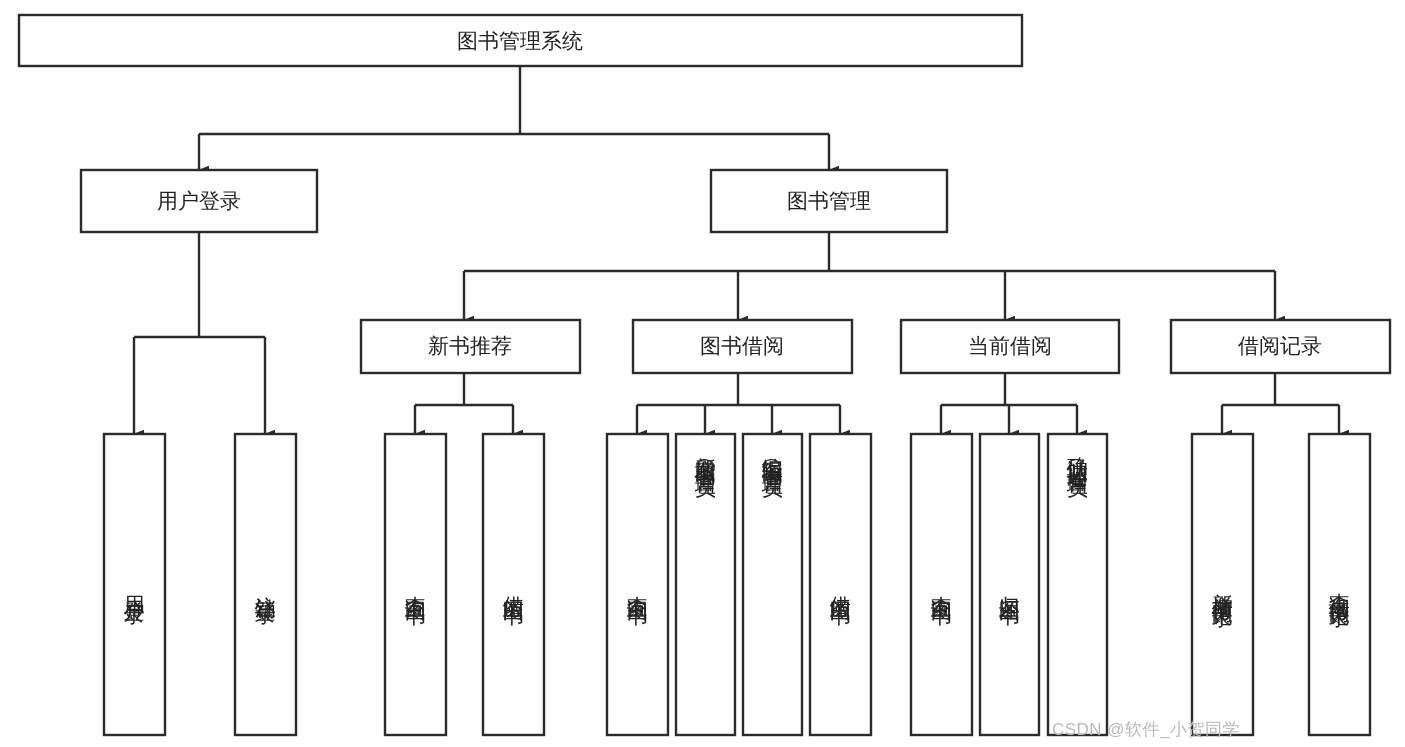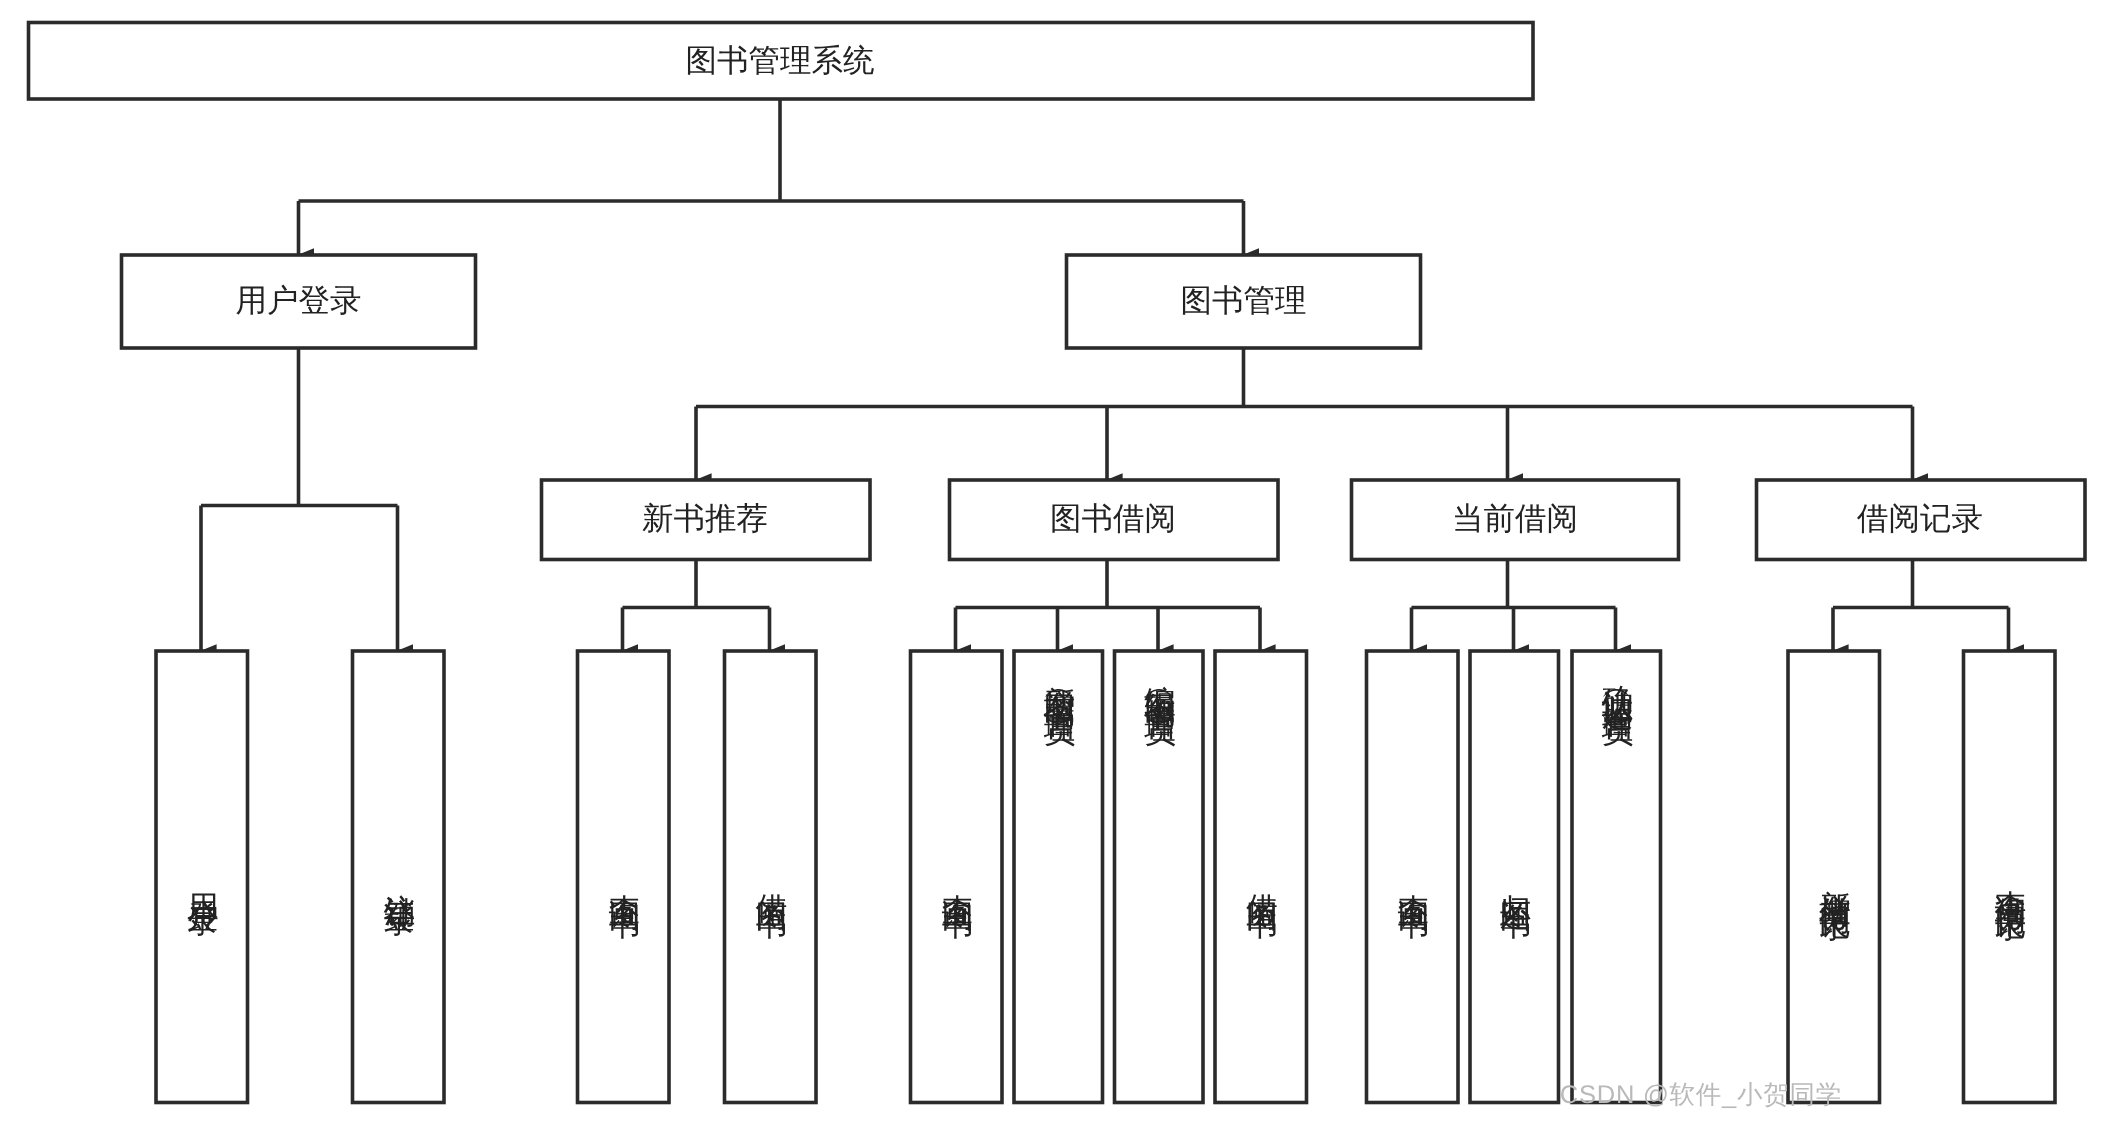--- a/index.html
+++ b/index.html
@@ -56,21 +56,21 @@
     text-orientation: upright;
     font-family: "Liberation Sans", "DejaVu Sans", sans-serif;
     font-size: 21px;
     line-height: 1.32;
     letter-spacing: 3px;
     color: #222222;
     white-space: nowrap;
   }
   .watermark {
     position: absolute;
-    right: 20px;
+    right: 8px;
     bottom: 6px;
     font-family: "Liberation Sans", "DejaVu Sans", sans-serif;
     font-size: 17px;
     color: #b9b9b9;
     letter-spacing: 0.5px;
     user-select: none;
   }
 </style>
 </head>
 <body>

